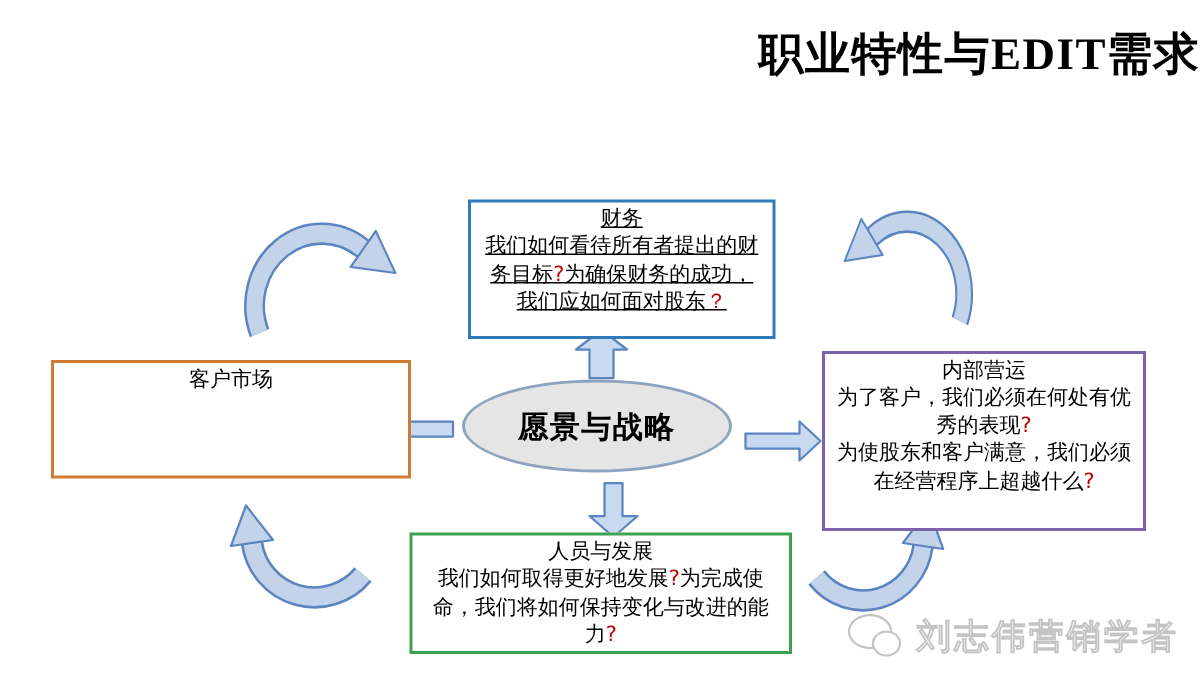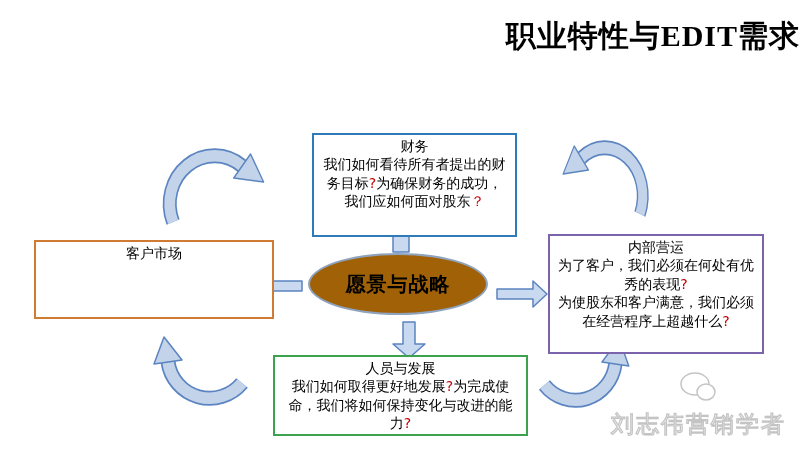--- a/index.html
+++ b/index.html
@@ -17,38 +17,38 @@
     font-family:"Liberation Serif","DejaVu Serif",serif;
     font-size:18px;font-weight:bold;
   }
   .box{
     position:absolute;background:#fff;border:2px solid #888;
     padding:2px 8px;box-sizing:border-box;
     font-size:14px;line-height:1.32;
   }
   .box-title{text-align:center;}
   .box-body{text-align:center;white-space:pre-line;}
-  .box-finance{left:312px;top:133px;width:205px;height:104px;}
+  .box-finance{left:312px;top:133px;width:205px;height:93px;text-decoration:underline;}
   .box-customer{left:34px;top:240px;width:240px;height:79px;}
   .box-internal{left:548px;top:234px;width:216px;height:120px;}
   .box-growth{left:273px;top:355px;width:255px;height:81px;}
   .qm{color:var(--qm,#c00000);}
   .ellipse{
     position:absolute;left:308px;top:253px;width:180px;height:62px;
     border-radius:50%;display:flex;align-items:center;justify-content:center;
     border:2px solid #8EA3BE;box-sizing:border-box;
     font-size:20px;font-weight:bold;letter-spacing:1px;
   }
   svg{position:absolute;overflow:visible;}
   .band-out{fill:none;stroke-width:15;stroke-linecap:butt;}
   .band-in{fill:none;stroke-width:11.5;stroke-linecap:butt;}
   .head{stroke-width:1.5;stroke-linejoin:round;}
   .block-arrow{stroke-width:1.5;stroke-linejoin:round;}
   .watermark{
-    position:absolute;right:14px;bottom:10px;display:flex;align-items:center;gap:6px;flex-direction:column;
+    position:absolute;right:14px;bottom:10px;display:flex;align-items:center;gap:6px;
   }
   .watermark-text{
     font-size:23px;letter-spacing:2px;color:#fdfdfd;
     -webkit-text-stroke:1.2px #c4c4c4;text-shadow:0 0 1px #cfcfcf;
   }
 </style>
 </head>
 <body>
 
 <div class="stage">
@@ -109,21 +109,21 @@
     <div class="box-title">内部营运</div>
     <div class="box-body">为了客户，我们必须在何处有优秀的表现<span class="qm">?</span>
 为使股东和客户满意，我们必须在经营程序上超越什么<span class="qm">?</span></div>
   </div>
 
   <div class="box box-growth" style="border-color: rgb(61, 162, 77);">
     <div class="box-title">人员与发展</div>
     <div class="box-body">我们如何取得更好地发展<span class="qm">?</span>为完成使命，我们将如何保持变化与改进的能力<span class="qm">?</span></div>
   </div>
 
-  <div class="ellipse" style="background-color: #a16207; border-color: rgb(142, 163, 190); justify-content: center;">
+  <div class="ellipse" style="background-color: #e5e5e5; border-color: rgb(142, 163, 190); justify-content: center;">
     <span>愿景与战略</span>
   </div>
 
   <div class="watermark">
     <svg style="position:static" width="42" height="32" viewBox="0 0 42 32">
       <ellipse cx="17" cy="13" rx="14" ry="11" fill="#ffffff" stroke="#c4c4c4" stroke-width="1.5"></ellipse>
       <ellipse cx="28" cy="21" rx="9" ry="8" fill="#ffffff" stroke="#c4c4c4" stroke-width="1.5"></ellipse>
     </svg>
     <span class="watermark-text">刘志伟营销学者</span>
   </div>

